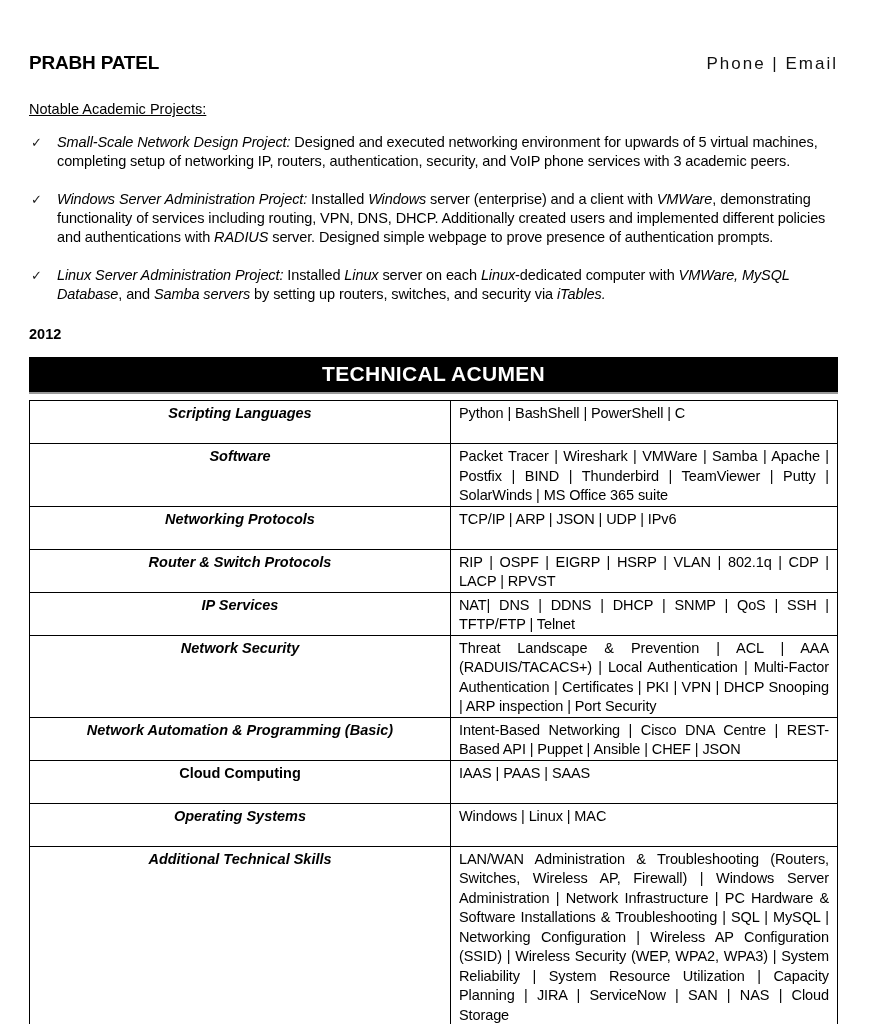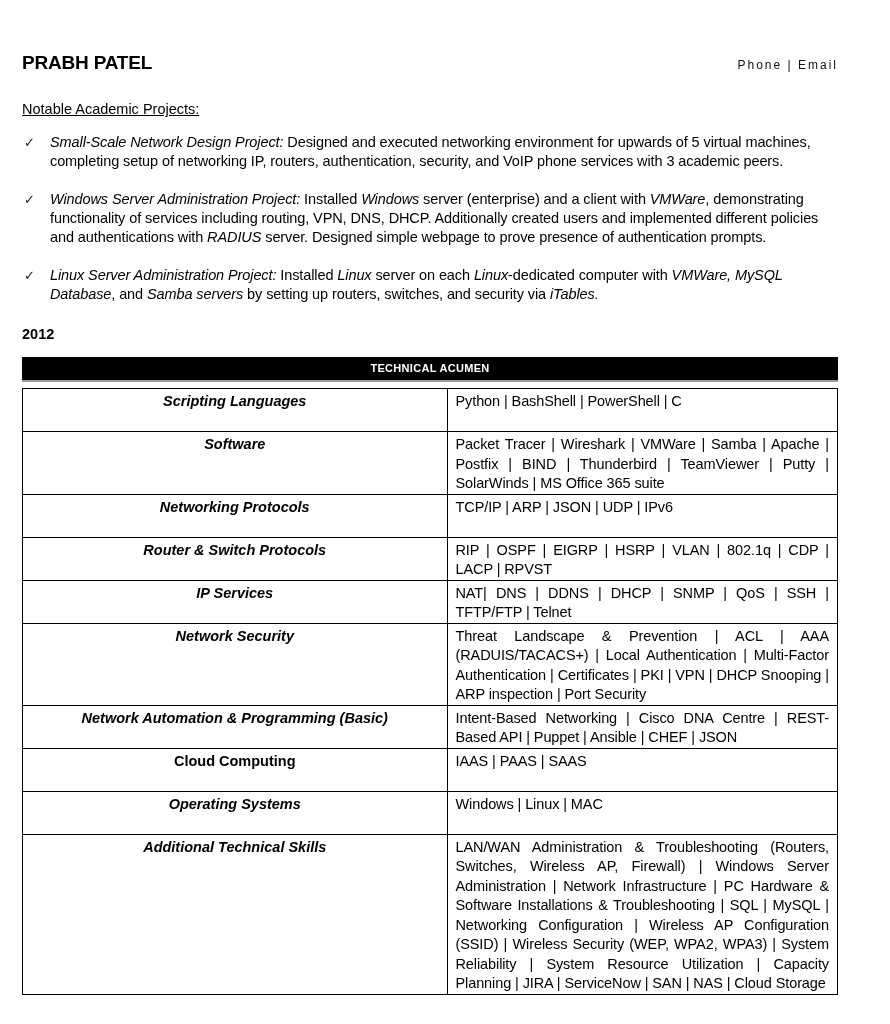--- a/index.html
+++ b/index.html
@@ -4,36 +4,36 @@
 <style>
   html, body { margin: 0; padding: 0; background: #ffffff; }
   .page {
     position: relative;
     width: 890px;
     height: 1024px;
     box-sizing: border-box;
     background: var(--page-bg, #ffffff);
     color: var(--text, #000000);
     font-family: "Liberation Sans", sans-serif;
-    padding: 52px 52px 0 22px;
+    padding: 52px 52px 0 29px;
     overflow: hidden;
   }
   
   .top {
     display: flex;
     justify-content: space-between;
     align-items: baseline;
   }
   .name {
     font-size: 19px;
     font-weight: bold;
     letter-spacing: -0.2px;
   }
   .contact {
-    font-size: 12px;
+    font-size: 17px;
     font-weight: normal;
     letter-spacing: 2px;
     color: #111;
   }
   
   .section-heading {
     margin-top: 27px;
     font-size: 14.5px;
     text-decoration: underline;
   }
@@ -71,21 +71,21 @@
     line-height: 19px;
   }
   .sep { margin: 0 5px; }
   
   .banner {
     margin-top: 13px;
     background: var(--banner-bg, #000000);
     color: var(--banner-text, #ffffff);
     text-align: center;
     font-weight: bold;
-    font-size: 11px;
+    font-size: 21px;
     letter-spacing: 0.3px;
     padding: 5px 0 6px 0;
     box-shadow: 0 2px 0 #9a9a9a;
   }
   
   .skills {
     margin-top: 8px;
     border-collapse: collapse;
     width: 100%;
     table-layout: fixed;

